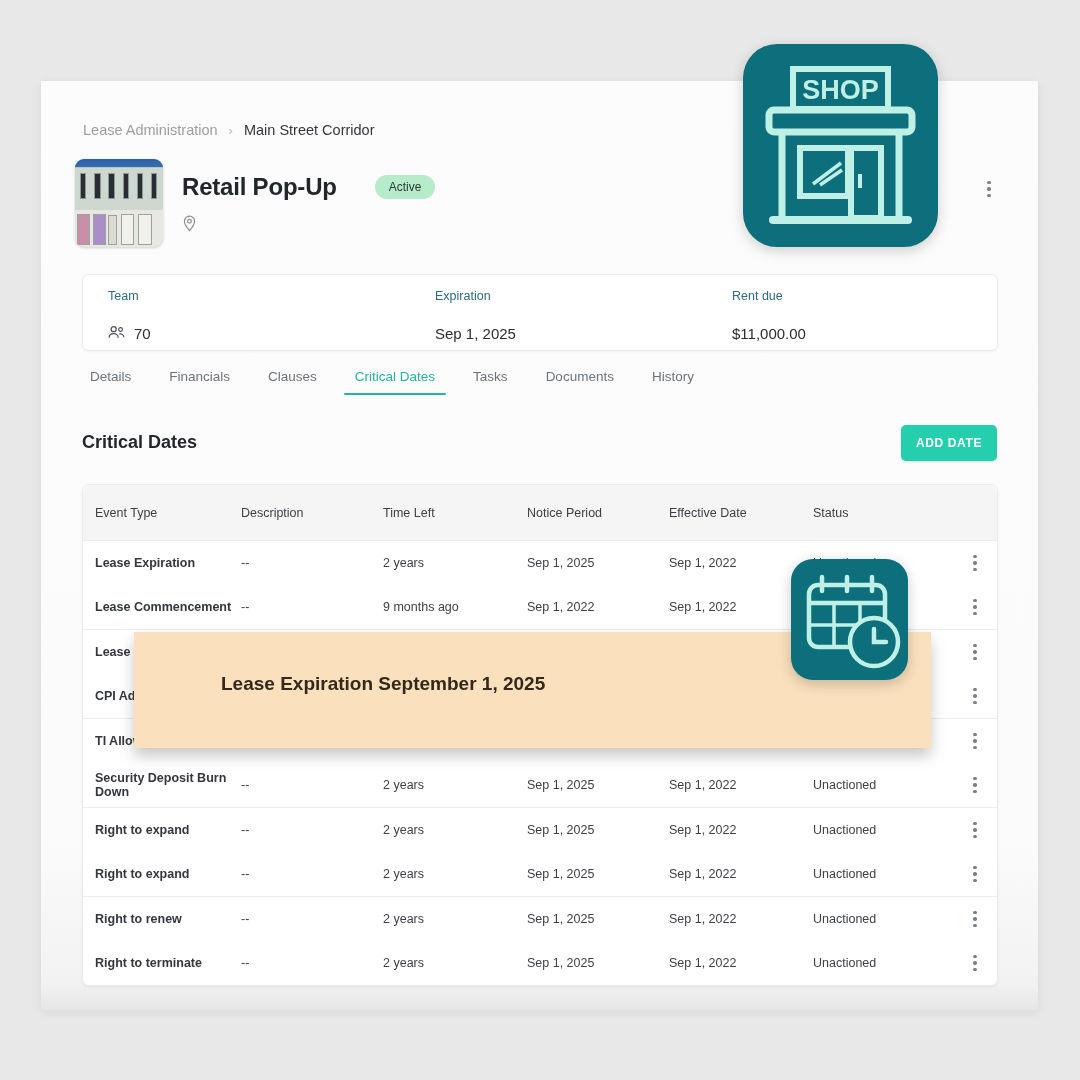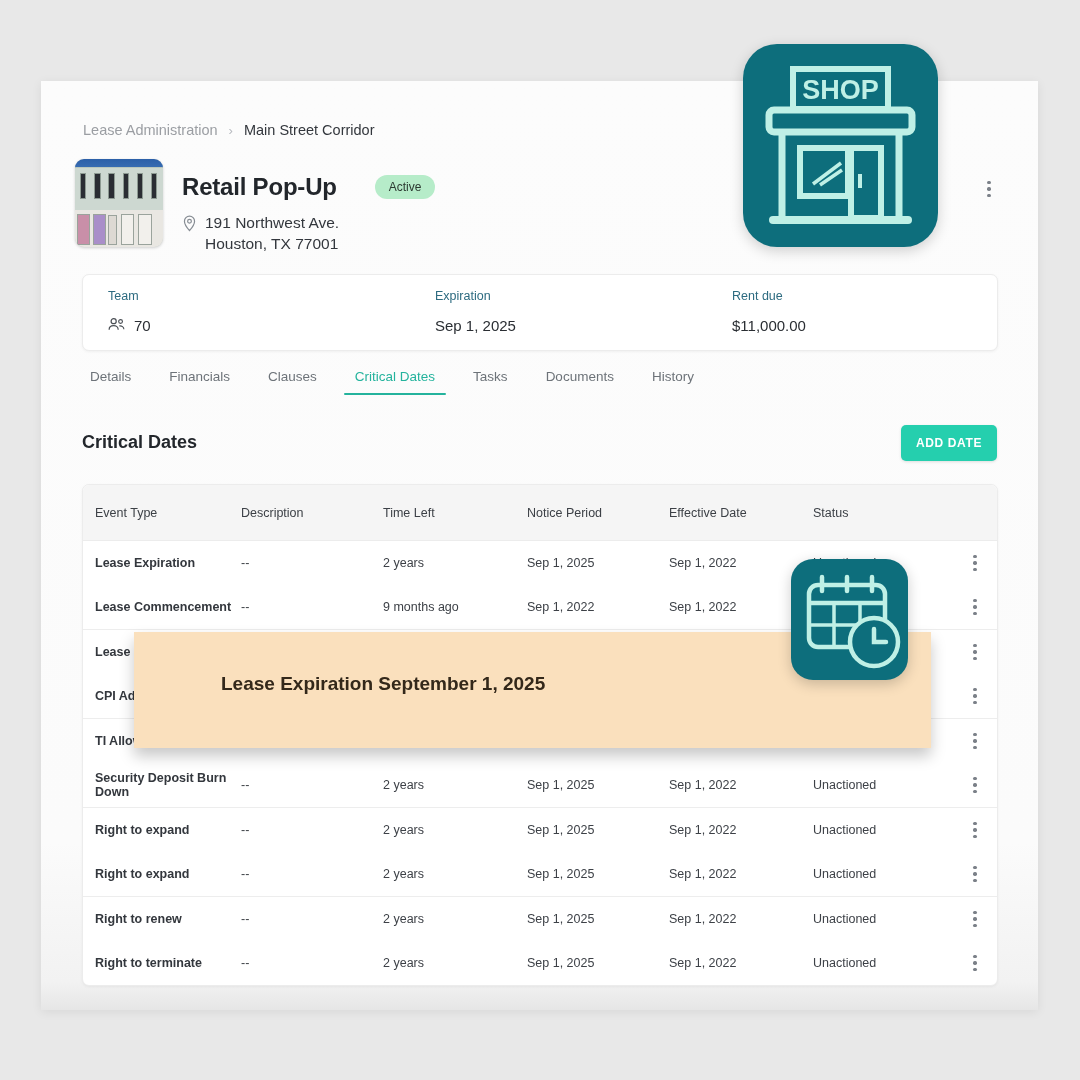--- a/index.html
+++ b/index.html
@@ -67,21 +67,21 @@
   #stats-card{
     position:absolute; left:41px; top:193px;
     width:916px; height:77px;
     background:#fff; border:1px solid #ececec; border-radius:7px;
     box-shadow:0 1px 3px rgba(0,0,0,.05);
     display:flex; padding:14px 0 0 0;
   }
   .stat{ padding-left:25px; }
   .stat:nth-child(1){ width:327px; }
   .stat:nth-child(2){ width:297px; }
-  .stat-label{ font-size:12.5px; color:#2d6b80; margin-bottom:14px; }
+  .stat-label{ font-size:12.5px; color:#2d6b80; margin-bottom:22px; }
   .stat-value{ font-size:15px; color:#2a2e33; display:flex; align-items:center; gap:9px;}
 
   
   #tabs{
     position:absolute; left:41px; top:288px;
     display:flex; gap:0; font-size:13.5px;
   }
   .tab{ color:#6d7379; padding:0 19px 11px 19px; position:relative; white-space:nowrap;}
   .tab:first-child{ padding-left:8px; }
   .tab.active{ color:#24b39d; }
@@ -194,24 +194,20 @@
         <div id="property-title">Retail Pop-Up</div>
         <div id="status-badge">Active</div>
       </div>
       <div id="property-address-row">
         <span id="pin-icon">
           <svg width="15" height="17" viewBox="0 0 16 18">
               <path d="M8 1.1c-3 0-5.4 2.4-5.4 5.4 0 4 5.4 10 5.4 10s5.4-6 5.4-10c0-3-2.4-5.4-5.4-5.4z" fill="none" stroke="#878d94" stroke-width="1.3"></path>
               <circle cx="8" cy="6.5" r="2" fill="none" stroke="#878d94" stroke-width="1.3"></circle>
             </svg>
         </span>
-        <div id="property-address">
-          <div>191 Northwest Ave.</div>
-          <div>Houston, TX 77001</div>
-        </div>
       </div>
     </div>
   </div>
 
   <div id="header-kebab">
     <span class="kebab">
         <i></i>
         <i></i>
         <i></i>
       </span>

